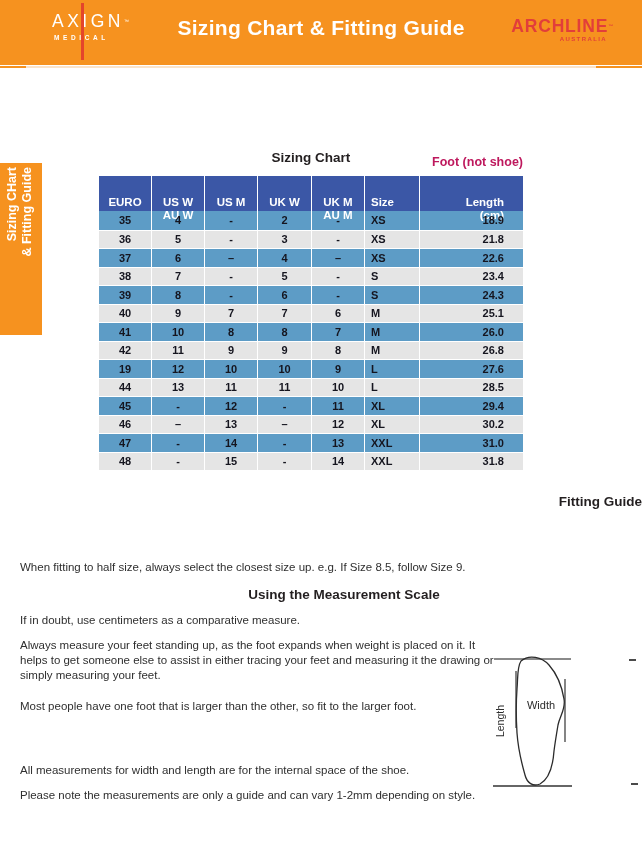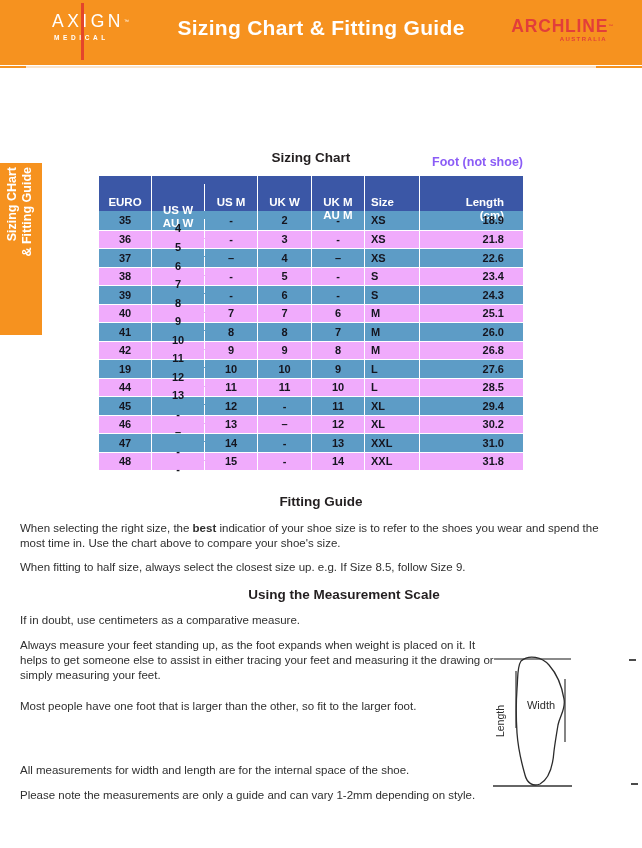--- a/index.html
+++ b/index.html
@@ -29,35 +29,35 @@
   
   .side-tab { position:absolute; left:0; top:163px; width:42px; height:172px; background:#F6921F; }
   .side-tab-text { position:absolute; left:-65px; top:65px; width:172px; height:42px;
     transform:rotate(-90deg); text-align:right; color:#ffffff; font-weight:bold;
     font-size:12.5px; line-height:14.5px; padding:5px 4px 0 0; }
 
   
   .chart-title { position:absolute; left:99px; top:150px; width:424px; text-align:center;
     font-size:13.5px; font-weight:bold; color:#231F20; }
   .foot-note { position:absolute; left:99px; top:155px; width:424px; text-align:right;
-    font-size:12.5px; font-weight:bold; color:#8b5cf6; }
+    font-size:12.5px; font-weight:bold; color:#be185d; }
 
   .size-table { position:absolute; left:99px; top:176px; width:424px; }
   .thead { display:flex; height:35px; background:#3B57A6; color:#ffffff; }
   .thead .cell { font-size:11.5px; font-weight:bold; line-height:13px; padding-top:20px;
     display:block; text-align:center; border-right:1px solid #ffffff; }
   .thead .cell:last-child { border-right:none; }
   .tbody .trow { display:flex; height:18.5px; }
   .tbody .trow + .trow { border-top:1px solid #ffffff; }
   .tbody .trow.ra { background:#5D9CC6; }
-  .tbody .trow.rb { background:#f0abfc; }
+  .tbody .trow.rb { background:#e5e5e5; }
   .tbody .cell { font-size:11px; font-weight:600; color:#15151f;
     display:flex; align-items:center; justify-content:center; border-right:1px solid #ffffff; height:100%; }
   .tbody .cell:last-child { border-right:none; }
-  .c0 { width:53px; } .c1 { width:53px;margin-top:8px; } .c2 { width:53px; } .c3 { width:54px; }
+  .c0 { width:53px; } .c1 { width:53px; } .c2 { width:53px; } .c3 { width:54px; }
   .c4 { width:53px; } .c5 { width:55px; } .c6 { width:103px; }
   .cell.c5 { justify-content:flex-start; padding-left:6px; text-align:left; }
   .cell.c6 { justify-content:flex-end; padding-right:19px; text-align:right; }
 
   
   .sec-title { position:absolute; left:0; width:642px; text-align:center;
     font-size:13.5px; font-weight:bold; color:#231F20; }
   .para { position:absolute; left:20px; font-size:11.5px; color:#2f2f2f; line-height:15px; }
 
   
@@ -250,22 +250,21 @@
           <div class="cell c1">-</div>
           <div class="cell c2">15</div>
           <div class="cell c3">-</div>
           <div class="cell c4">14</div>
           <div class="cell c5">XXL</div>
           <div class="cell c6">31.8</div>
         </div>
       </div>
   </div>
 
-  <div class="sec-title" style="top:494px;">Fitting Guide</div>
-  <div class="para" style="top:521px; width:606px;"><span>When selecting the right size, the </span><b>best</b><span> indicatior of your shoe size is to refer to the shoes you wear and spend the most time in. Use the chart above to compare your shoe's size.</span></div>
+  <div class="sec-title" style="top:494px;text-align:right;">Fitting Guide</div>
   <div class="para" style="top:560px; width:606px;">When fitting to half size, always select the closest size up. e.g. If Size 8.5, follow Size 9.</div>
 
   <div class="sec-title" style="top:587px;margin-left:23px;">Using the Measurement Scale</div>
   <div class="para" style="top:613px; width:606px;">If in doubt, use centimeters as a comparative measure.</div>
   <div class="para" style="top:638px; width:482px;">Always measure your feet standing up, as the foot expands when weight is placed on it. It helps to get someone else to assist in either tracing your feet and measuring it the drawing or simply measuring your feet.</div>
   <div class="para" style="top:763px; width:482px;">All measurements for width and length are for the internal space of the shoe.</div>
   <div class="para" style="top:699px; width:482px;">Most people have one foot that is larger than the other, so fit to the larger foot.</div>
   <div class="para" style="top:788px; width:566px;">Please note the measurements are only a guide and can vary 1-2mm depending on style.</div>
 
   <svg class="foot-diagram" width="102" height="148" viewBox="0 0 102 148">

